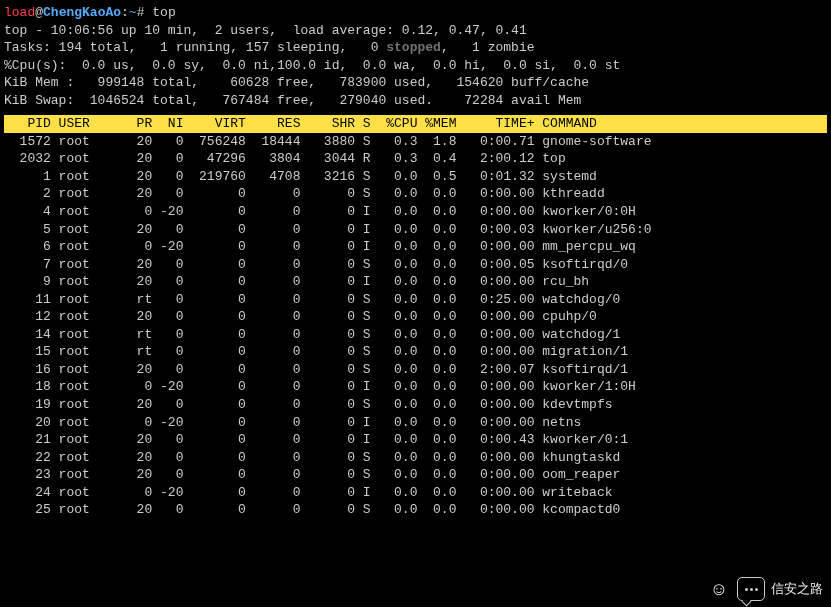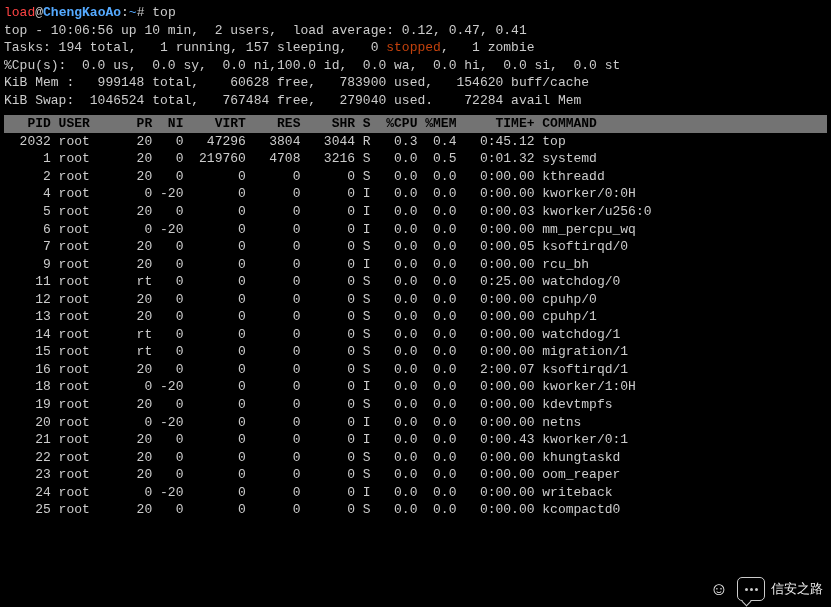--- a/index.html
+++ b/index.html
@@ -12,25 +12,25 @@
     line-height: 1.35;
     width: 831px;
     height: 607px;
     box-sizing: border-box;
     overflow: hidden;
     position: relative;
   }
   .prompt-user { color: #ff4444; }
   .prompt-host { color: #55aaff; font-weight: bold; }
   .prompt-path { color: #55aaff; }
-  .stopped { color: #c2410c; }
+  .stopped { color: #737373; font-weight: bold; }
   .hdr-row {
-    background: #737373;
+    background: #fde047;
     color: #000;
-    font-weight: bold;
+    font-weight: normal;
     white-space: pre;
     margin-top: 6px;
   }
   .row { white-space: pre; }
   .sum-row { white-space: pre; }
   .cmd { }
   
   .chat-overlay {
     position: absolute;
     right: 8px;
@@ -76,31 +76,31 @@
 
 <div class="sum-row">top - 10:06:56 up 10 min,  2 users,  load average: 0.12, 0.47, 0.41</div>
 <div class="sum-row"><span>Tasks: 194 total,   1 running, 157 sleeping,   0 </span><span class="stopped">stopped</span><span>,   1 zombie</span></div>
 <div class="sum-row">%Cpu(s):  0.0 us,  0.0 sy,  0.0 ni,100.0 id,  0.0 wa,  0.0 hi,  0.0 si,  0.0 st</div>
 <div class="sum-row">KiB Mem :   999148 total,    60628 free,   783900 used,   154620 buff/cache</div>
 <div class="sum-row">KiB Swap:  1046524 total,   767484 free,   279040 used.    72284 avail Mem</div>
 
 <div class="hdr-row">   PID USER      PR  NI    VIRT    RES    SHR S  %CPU %MEM     TIME+ COMMAND        </div>
 
 <div id="proc-list">
-    <div class="row">  2032 root      20   0   47296   3804   3044 R   0.3  0.4   0:45.12 top</div>
+    <div class="row">  1572 root      20   0  756248  18444   3880 S   0.3  1.8   0:00.71 gnome-software</div>
+    <div class="row">  2032 root      20   0   47296   3804   3044 R   0.3  0.4   2:00.12 top</div>
     <div class="row">     1 root      20   0  219760   4708   3216 S   0.0  0.5   0:01.32 systemd</div>
     <div class="row">     2 root      20   0       0      0      0 S   0.0  0.0   0:00.00 kthreadd</div>
     <div class="row">     4 root       0 -20       0      0      0 I   0.0  0.0   0:00.00 kworker/0:0H</div>
     <div class="row">     5 root      20   0       0      0      0 I   0.0  0.0   0:00.03 kworker/u256:0</div>
     <div class="row">     6 root       0 -20       0      0      0 I   0.0  0.0   0:00.00 mm_percpu_wq</div>
     <div class="row">     7 root      20   0       0      0      0 S   0.0  0.0   0:00.05 ksoftirqd/0</div>
     <div class="row">     9 root      20   0       0      0      0 I   0.0  0.0   0:00.00 rcu_bh</div>
     <div class="row">    11 root      rt   0       0      0      0 S   0.0  0.0   0:25.00 watchdog/0</div>
     <div class="row">    12 root      20   0       0      0      0 S   0.0  0.0   0:00.00 cpuhp/0</div>
-    <div class="row">    13 root      20   0       0      0      0 S   0.0  0.0   0:00.00 cpuhp/1</div>
     <div class="row">    14 root      rt   0       0      0      0 S   0.0  0.0   0:00.00 watchdog/1</div>
     <div class="row">    15 root      rt   0       0      0      0 S   0.0  0.0   0:00.00 migration/1</div>
     <div class="row">    16 root      20   0       0      0      0 S   0.0  0.0   2:00.07 ksoftirqd/1</div>
     <div class="row">    18 root       0 -20       0      0      0 I   0.0  0.0   0:00.00 kworker/1:0H</div>
     <div class="row">    19 root      20   0       0      0      0 S   0.0  0.0   0:00.00 kdevtmpfs</div>
     <div class="row">    20 root       0 -20       0      0      0 I   0.0  0.0   0:00.00 netns</div>
     <div class="row">    21 root      20   0       0      0      0 I   0.0  0.0   0:00.43 kworker/0:1</div>
     <div class="row">    22 root      20   0       0      0      0 S   0.0  0.0   0:00.00 khungtaskd</div>
     <div class="row">    23 root      20   0       0      0      0 S   0.0  0.0   0:00.00 oom_reaper</div>
     <div class="row">    24 root       0 -20       0      0      0 I   0.0  0.0   0:00.00 writeback</div>

